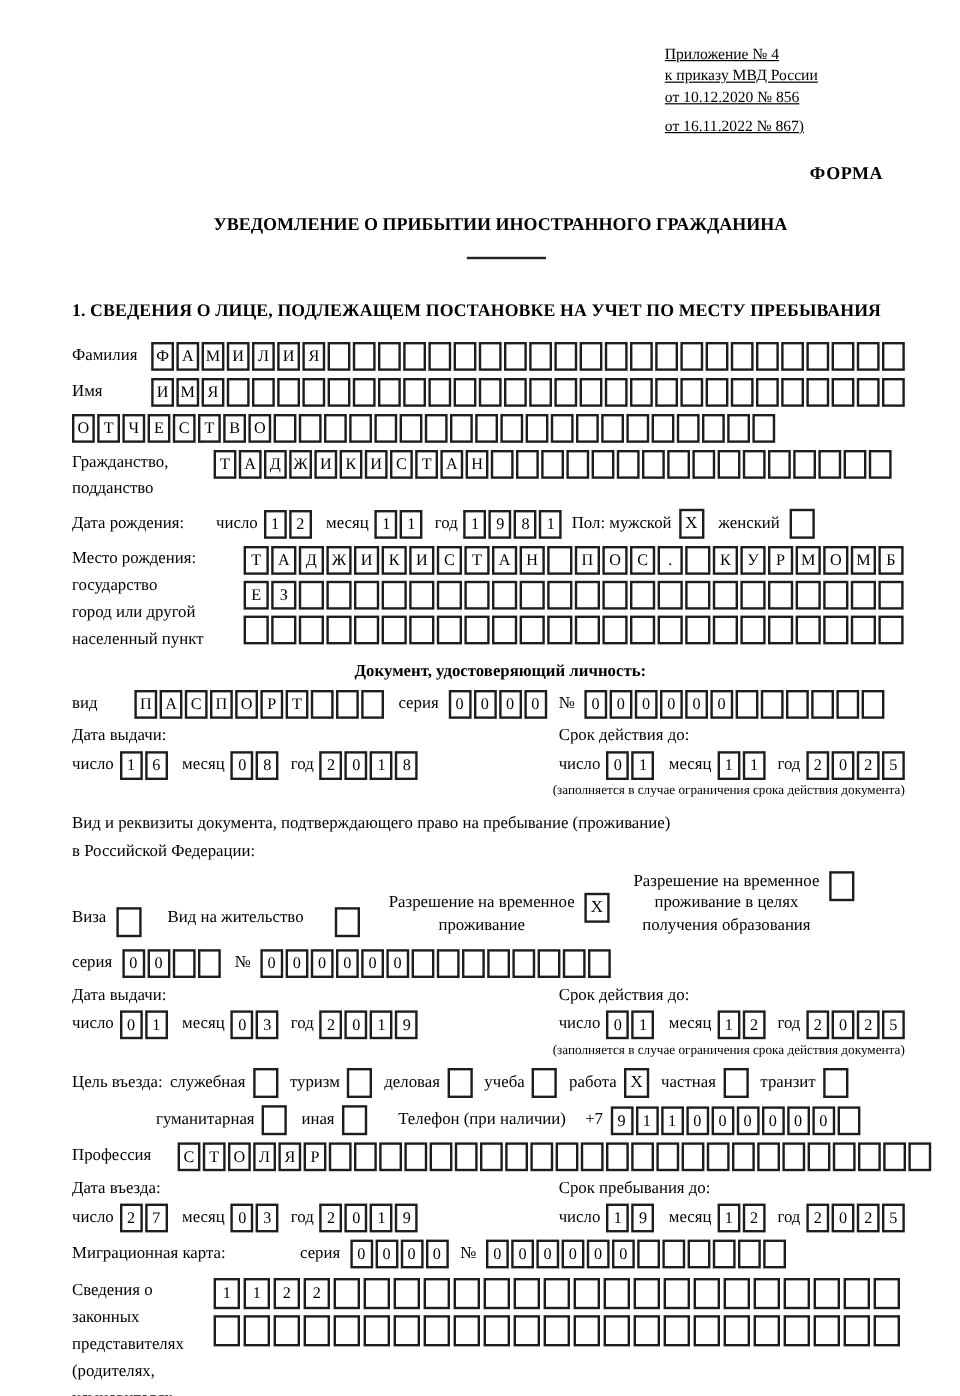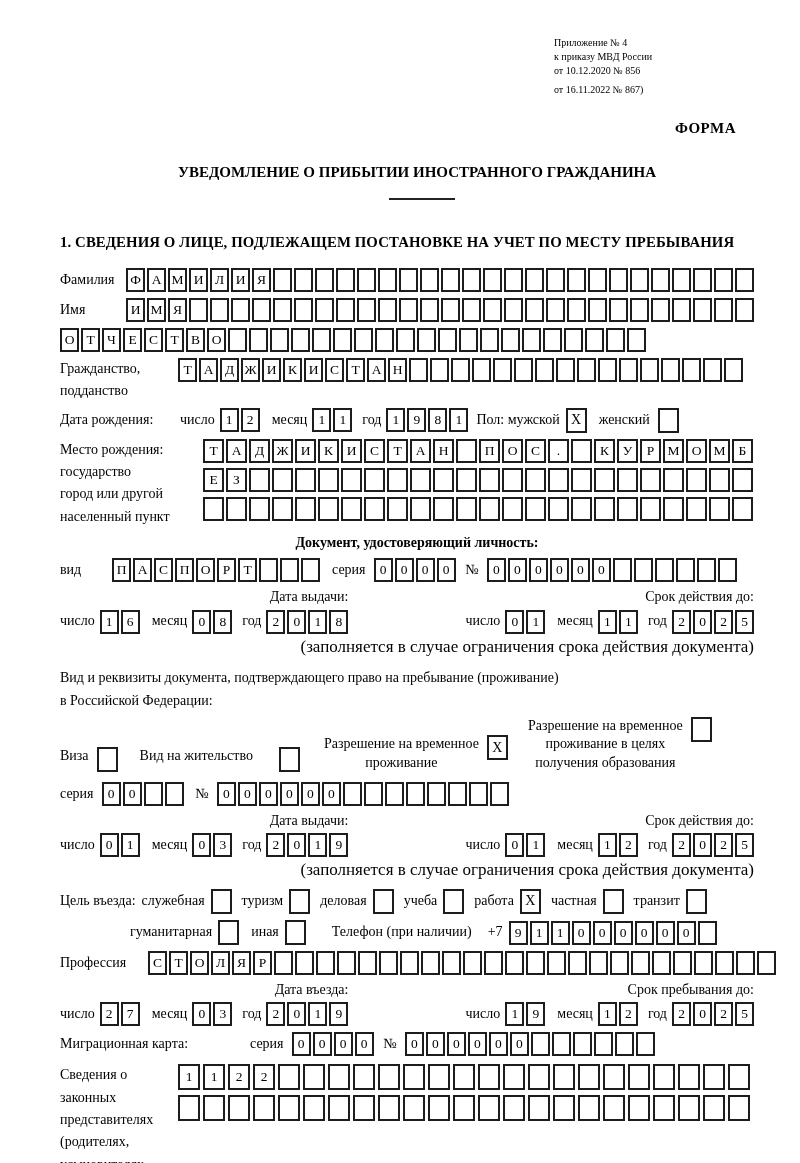--- a/index.html
+++ b/index.html
@@ -2,21 +2,21 @@
 <html><head>
 <meta charset="utf-8">
 <style>
   html,body{margin:0;padding:0;background:#e8e8e8;}
   .page{
     width:800px;min-height:1163px;margin:0 auto;background:#fff;
     box-sizing:border-box;padding:36px 26px 30px 60px;
     font-family:"Liberation Serif","DejaVu Serif",serif;
     font-size:14px;color:#000;line-height:1.3;
   }
-  .hdr{margin-left:auto;width:220px;font-size:10px;line-height:1.4;}
+  .hdr{margin-left:auto;width:220px;font-size:13px;line-height:1.4;text-decoration:underline;}
   .hdr .amend{margin-top:5px;}
   .forma{text-align:right;font-weight:bold;font-size:15px;margin:22px 38px 0 0;letter-spacing:.5px;}
   .title{text-align:center;font-weight:bold;font-size:15px;margin-top:22px;line-height:1.55;font-family:Liberation Serif, serif;}
   .blank{display:inline-block;width:66px;border-bottom:2px solid #222;margin-left:10px;vertical-align:baseline;}
   .sec-h{font-weight:bold;font-size:14.8px;margin:26px 0 16px 0;letter-spacing:.1px;white-space:nowrap;}
   .row{display:flex;align-items:center;margin-bottom:6px;}
   .row.top{align-items:flex-start;}
   .lbl{flex:0 0 auto;}
   .ml{white-space:pre-line;}
   .cells{display:flex;gap:2px;flex:0 0 auto;flex-wrap:nowrap;}
@@ -37,24 +37,24 @@
   .w-pat{width:104px;line-height:1.55;}
   .w-cit{width:118px;line-height:1.55;}
   .w-bp{width:143px;line-height:1.6;}
   .w-rep{width:118px;line-height:1.6;}
   .m8{margin-left:8px;}.m10{margin-left:10px;}.m12{margin-left:12px;}.m14{margin-left:14px;}
   .mr6{margin-right:6px;}.mr8{margin-right:8px;}
   .stack{display:flex;flex-direction:column;gap:5px;}
   .doc-h{text-align:center;font-weight:bold;margin:2px 0 6px 0;}
   .dpair{display:flex;justify-content:space-between;width:694px;margin-bottom:2px;}
   .dgroup{display:flex;flex-direction:column;}
-  .dcap{text-align:right;margin-bottom:3px;}
+  .dcap{text-align:left;margin-bottom:3px;}
   .dline{display:flex;align-items:center;}
   .dlbl{margin-right:5px;}
-  .note-r{text-align:right;font-size:17px;margin:1px 4px 8px 0;width:694px;box-sizing:border-box;}
+  .note-r{text-align:right;font-size:11px;margin:1px 4px 8px 0;width:694px;box-sizing:border-box;}
   .opts{display:flex;align-items:flex-end;margin:4px 0 10px 0;}
   .opt{display:flex;align-items:flex-start;}
   .opt .txt{text-align:center;}
   .purpose .cb{margin-left:6px;}
   .intro{line-height:1.7;margin:4px 0 2px 0;}
 </style>
 </head>
 <body>
 
 <div class="page">

